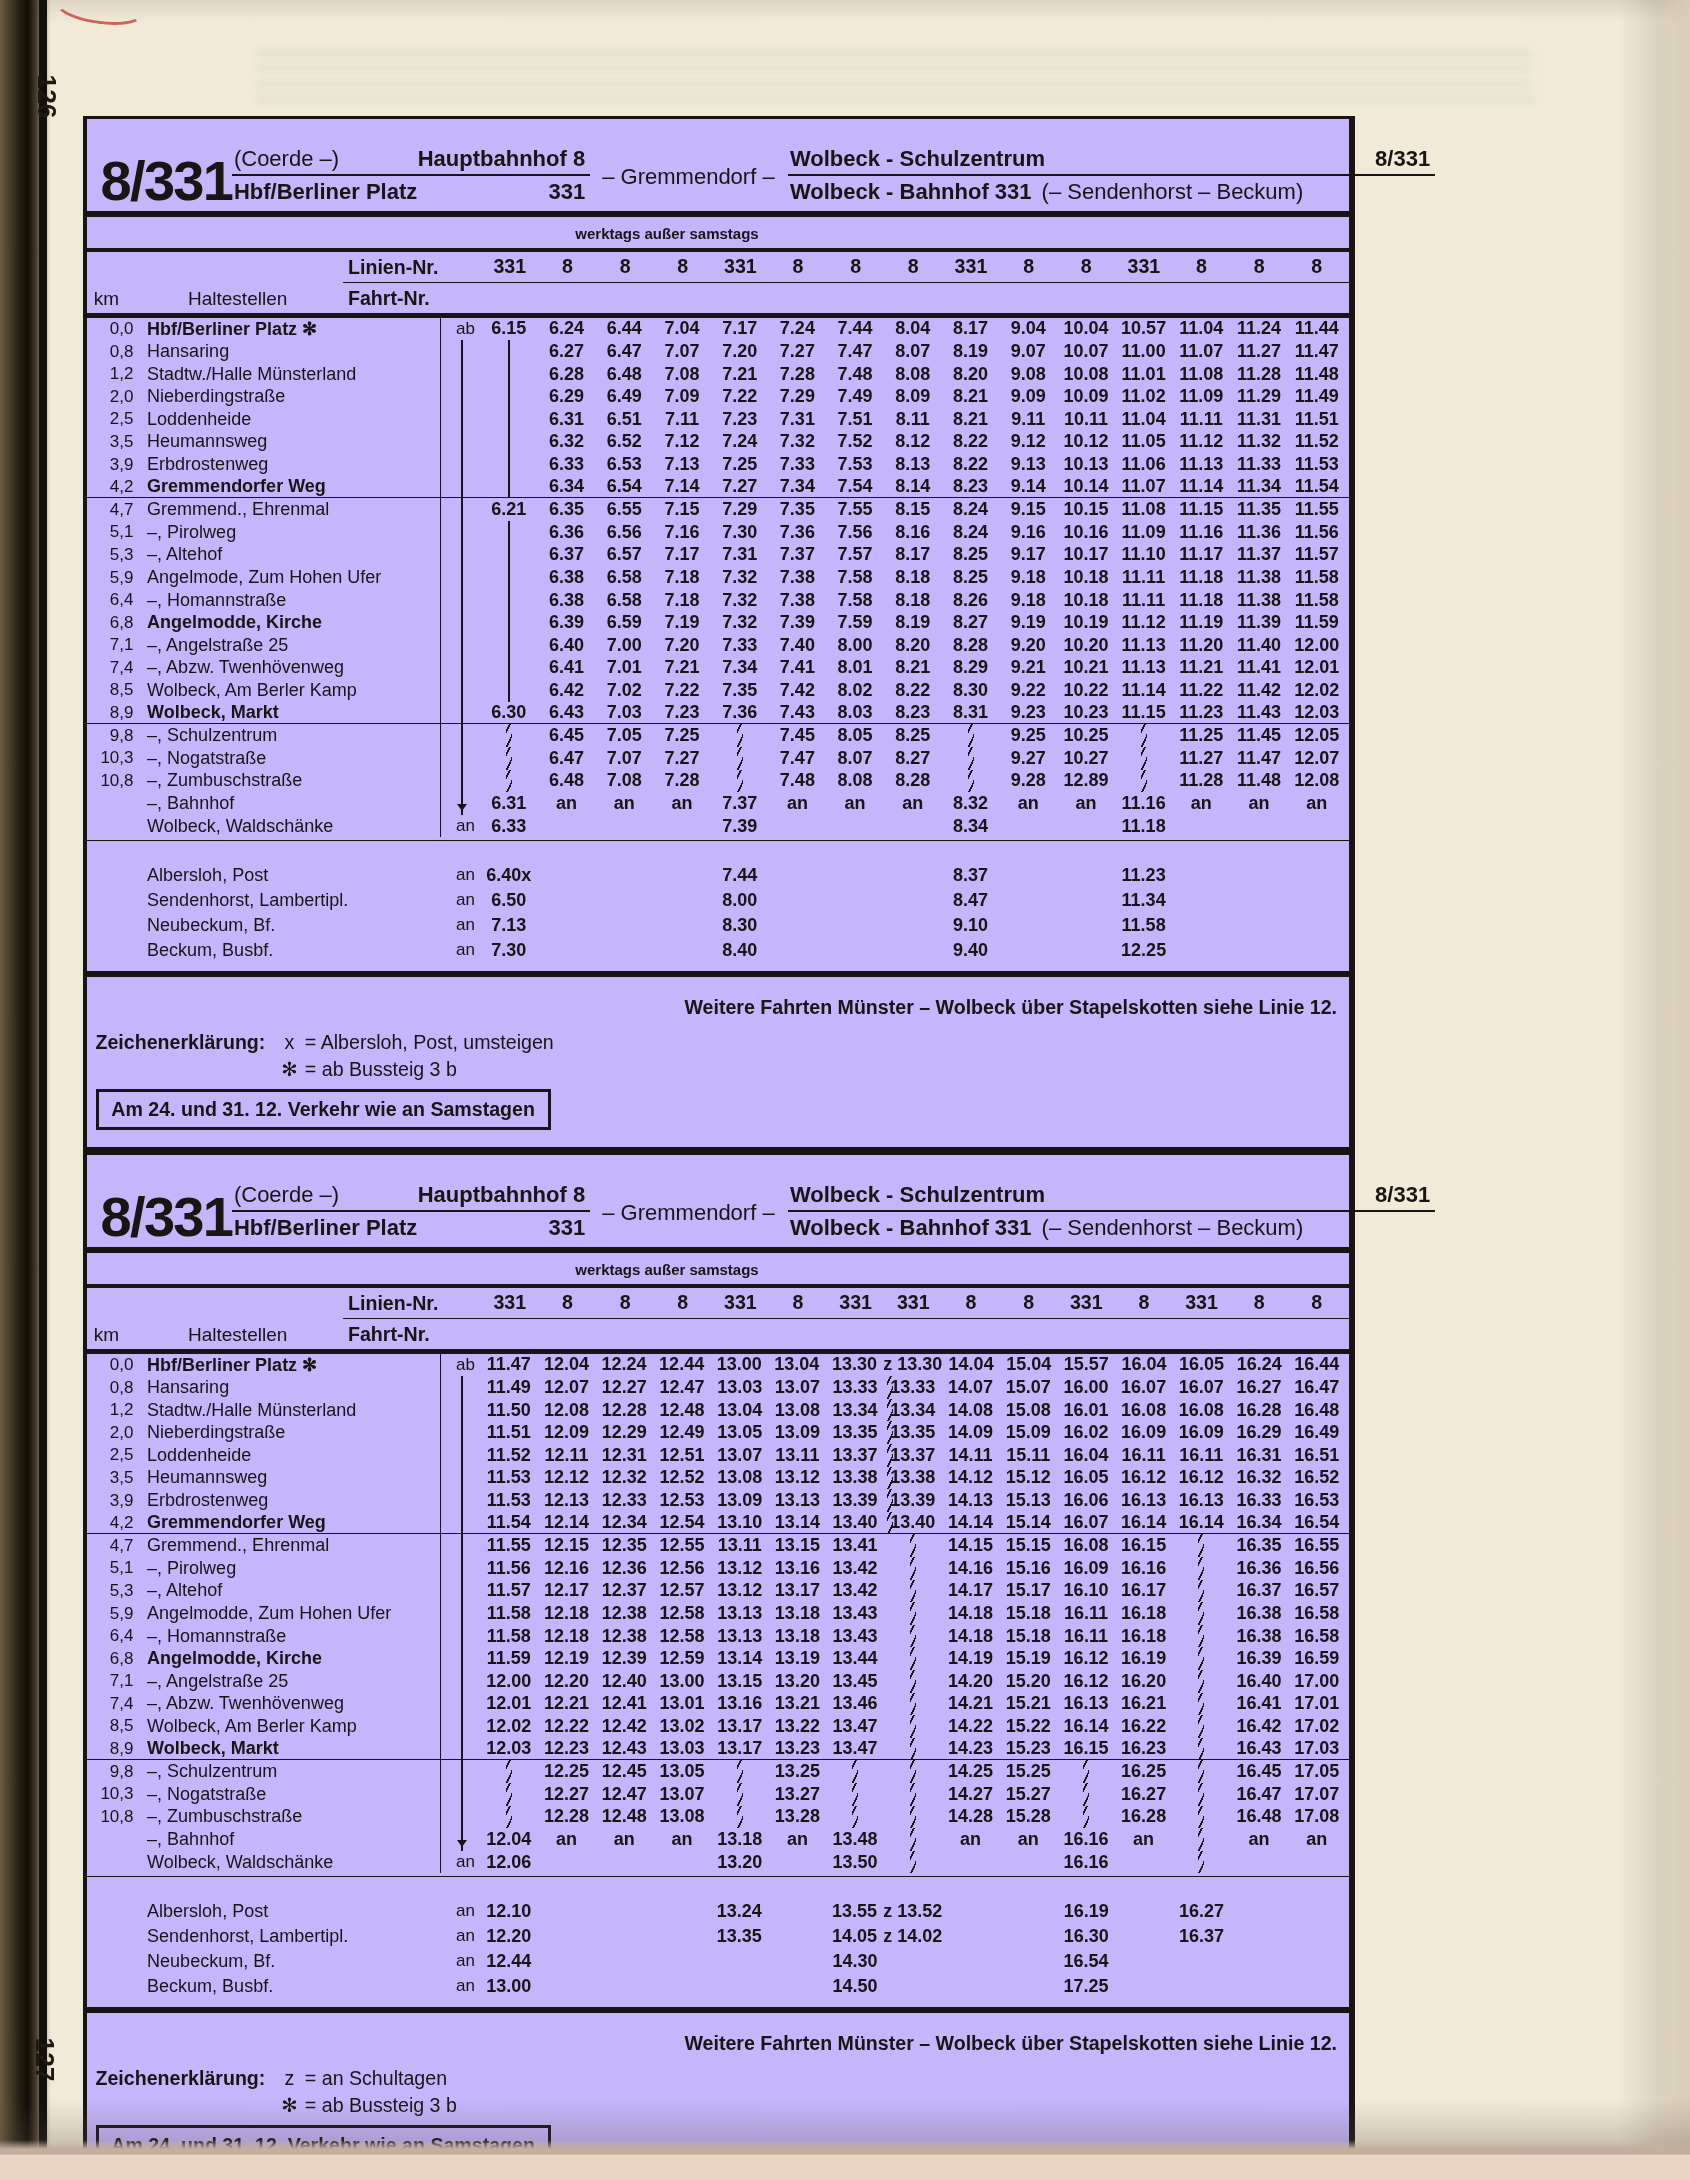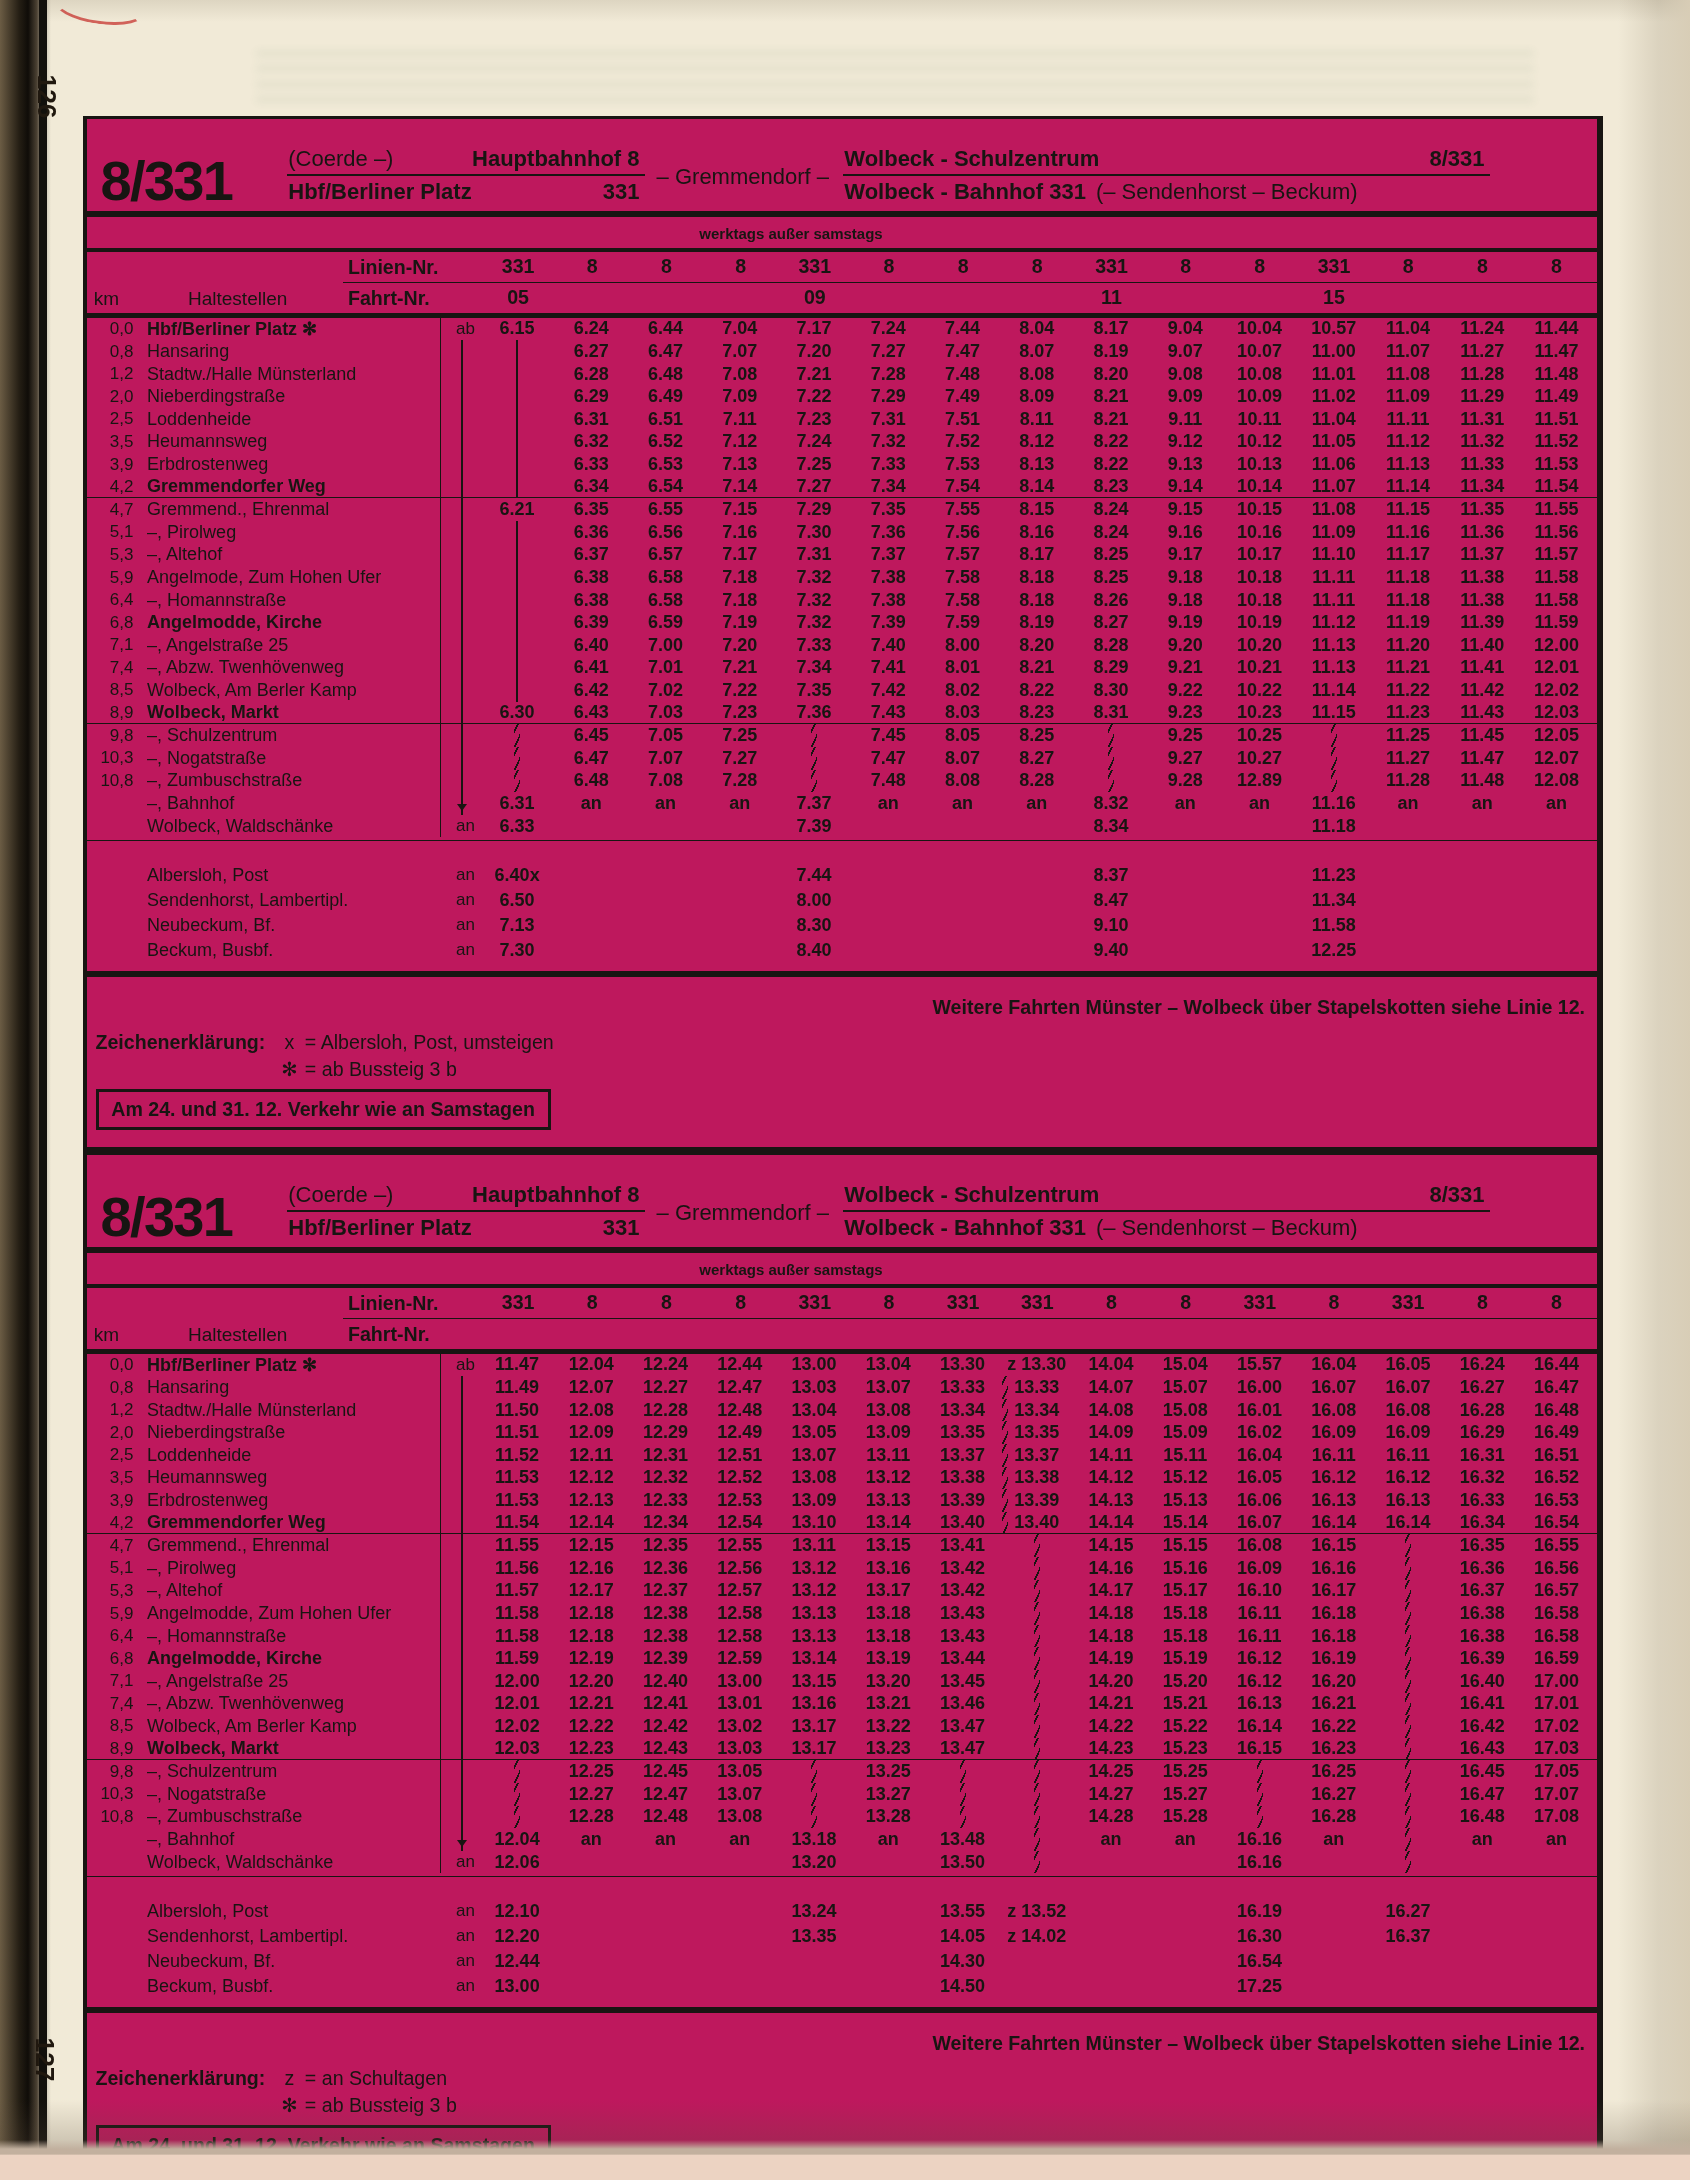--- a/index.html
+++ b/index.html
@@ -13,21 +13,21 @@
   .redge{position:absolute;right:0;top:0;bottom:0;width:73px;
          background:linear-gradient(270deg,#d8cdb6 0,rgba(120,105,80,.18) 45%,rgba(120,105,80,0) 100%);}
   .bedge{position:absolute;left:0;right:0;bottom:0;height:81px;
          background:linear-gradient(0deg,#ecd3c2 0 25.6px,#c2b09e 27px 32px,rgba(90,75,60,.22) 41px,rgba(90,75,60,0) 100%);}
   .tedge{position:absolute;left:0;right:0;top:0;height:22px;background:linear-gradient(180deg,rgba(100,85,60,.14),rgba(100,85,60,0));}
   .pno{position:absolute;font-weight:700;font-size:26.4px;transform:rotate(90deg);color:#20180f;}
   .redmark{position:absolute;left:53px;top:-12px;width:94px;height:36px;border:3.4px solid rgba(195,40,35,.75);
            border-color:transparent transparent rgba(195,40,35,.7) transparent;border-radius:50%;transform:rotate(8deg);}
   .ghost{position:absolute;filter:blur(4.3px);opacity:.09;background:repeating-linear-gradient(180deg,#2e5c38 0 5.1px,transparent 5.1px 15.3px);}
   
-  .ttable{position:absolute;left:83px;width:1520px;background:#be185d;
+  .ttable{position:absolute;left:83px;width:1272px;background:#c4b5fd;
           border:solid #181512;border-width:3.4px 6px 7.7px 4.3px;padding:0 0 13.6px 0;}
   .thead{display:flex;align-items:flex-end;padding:12px 15.3px 5.1px 13.6px;min-height:92px;}
   .lineno{font-size:56px;font-weight:700;letter-spacing:-1.7px;width:186px;line-height:.9;}
   .route{display:flex;align-items:flex-end;font-size:22px;line-height:1.25;}
   .frac .top{border-bottom:2.6px solid #181512;padding:0 5.1px 1.7px 1.7px;display:flex;justify-content:space-between;gap:22px;}
   .frac .bot{padding:2.6px 5.1px 0 1.7px;display:flex;justify-content:space-between;gap:36px;}
   .frac b{font-weight:700;white-space:nowrap;}
   .reg{font-weight:400;white-space:nowrap;}
   .frac.left{width:358px;}
   .frac.right{width:647px;}
@@ -135,37 +135,20 @@
             <div>8</div>
             <div>8</div>
             <div>8</div>
           </div>
       </div>
       <div class="chline"></div>
       <div class="chrow">
         <span class="kmlab">km</span>
         <span class="haltlab">Haltestellen</span>
         <span class="chlabel">Fahrt-Nr.</span>
-        <div class="chcells fahrt">
-            <div>05</div>
-            <div></div>
-            <div></div>
-            <div></div>
-            <div>09</div>
-            <div></div>
-            <div></div>
-            <div></div>
-            <div>11</div>
-            <div></div>
-            <div></div>
-            <div>15</div>
-            <div></div>
-            <div></div>
-            <div></div>
-          </div>
       </div>
     </div>
     <div class="tbody main">
         <div class="row">
           <div class="cell kmc">0,0</div>
           <div class="cell stopc b">Hbf/Berliner Platz ✻</div>
           <div class="cell labc">ab</div>
           <div class="cell">6.15</div>
           <div class="cell">6.24</div>
           <div class="cell">6.44</div>

